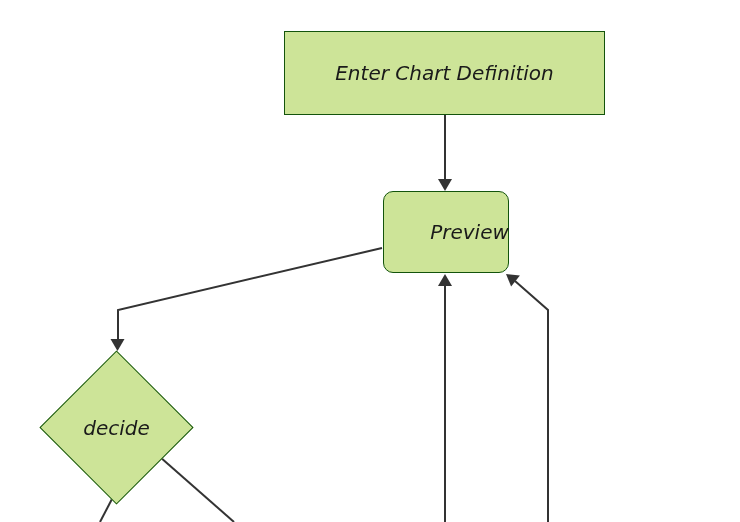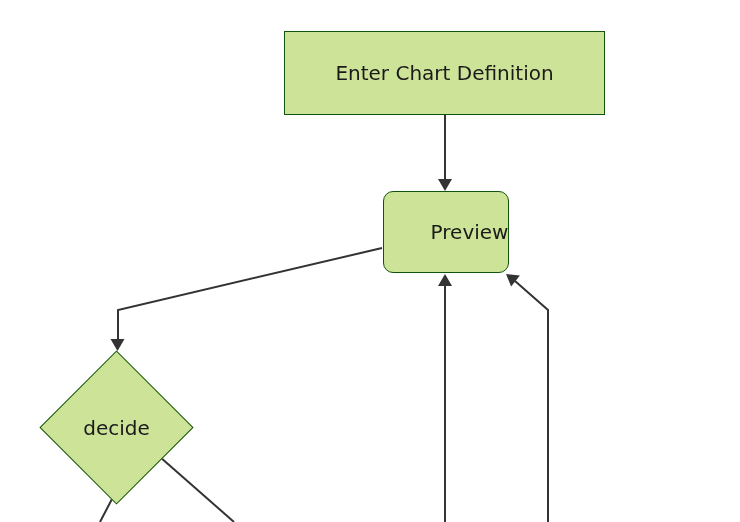--- a/index.html
+++ b/index.html
@@ -15,20 +15,21 @@
   body {
     width: 740px; height: 522px;
     background: var(--background);
     font-family: "DejaVu Sans", "Liberation Sans", sans-serif;
     overflow: hidden;
   }
   .canvas {
     position: relative;
     width: 740px; height: 498px;
     background: var(--background);
+    font-style: italic;
   }
   .edges-layer {
     position: absolute;
     left: 0; top: 0;
     width: 740px; height: 522px;
   }
   .edge {
     stroke: var(--edge_stroke);
     stroke-width: 2;
     fill: none;

